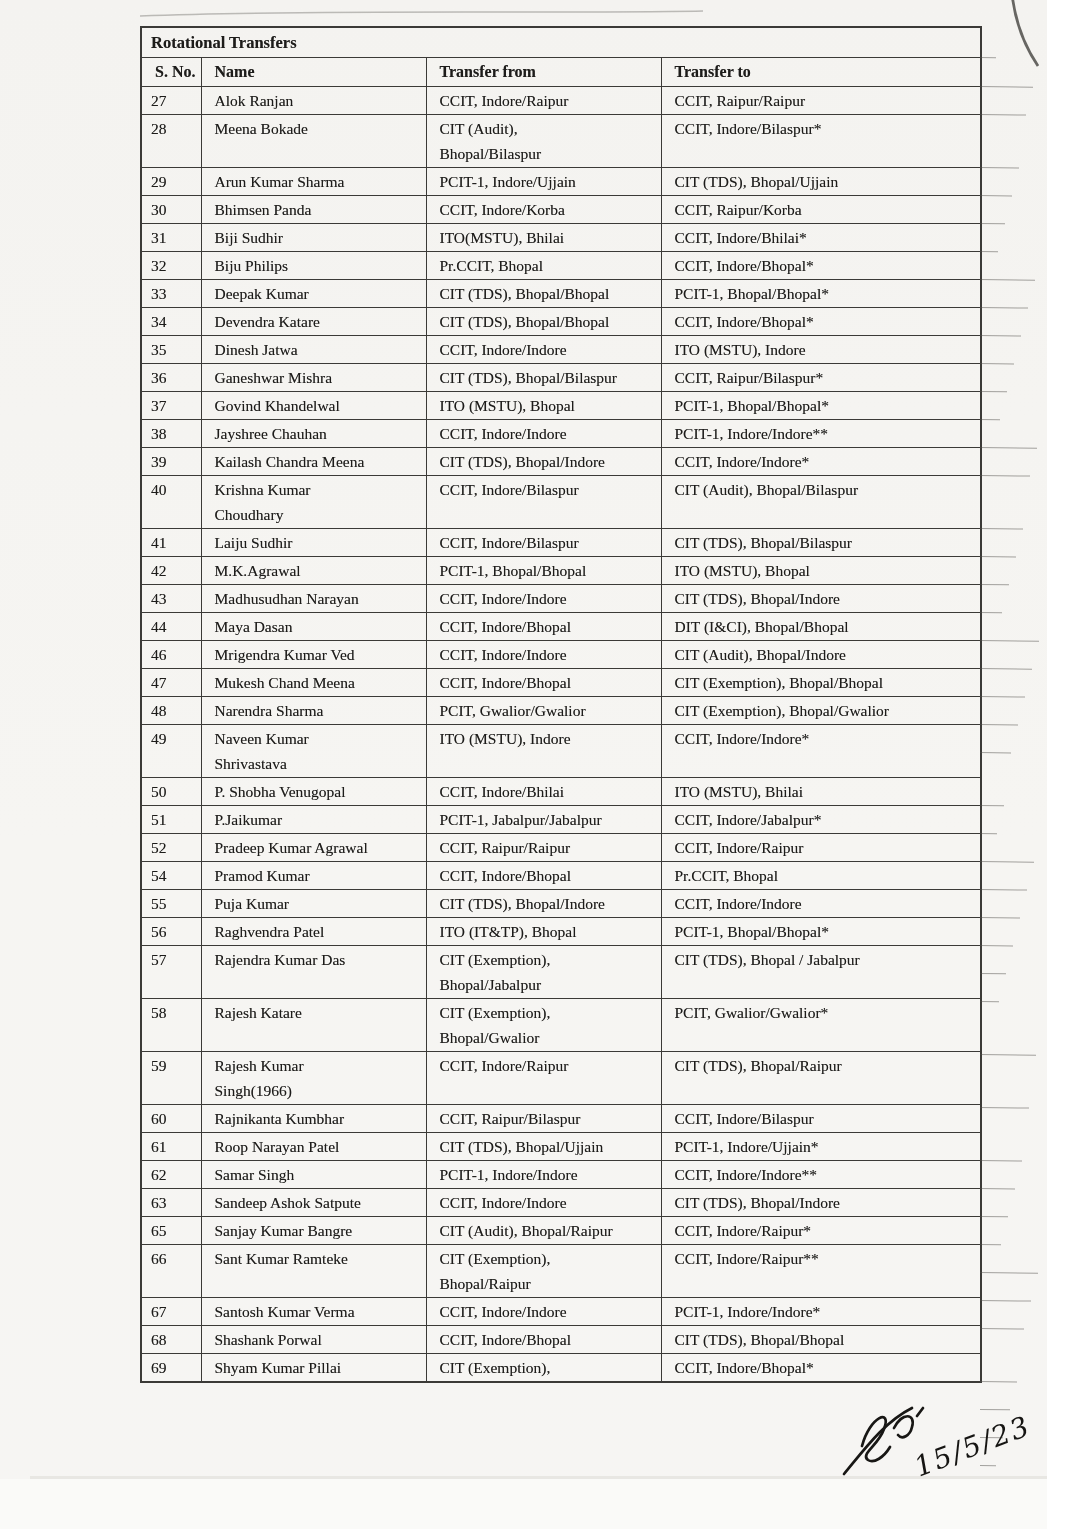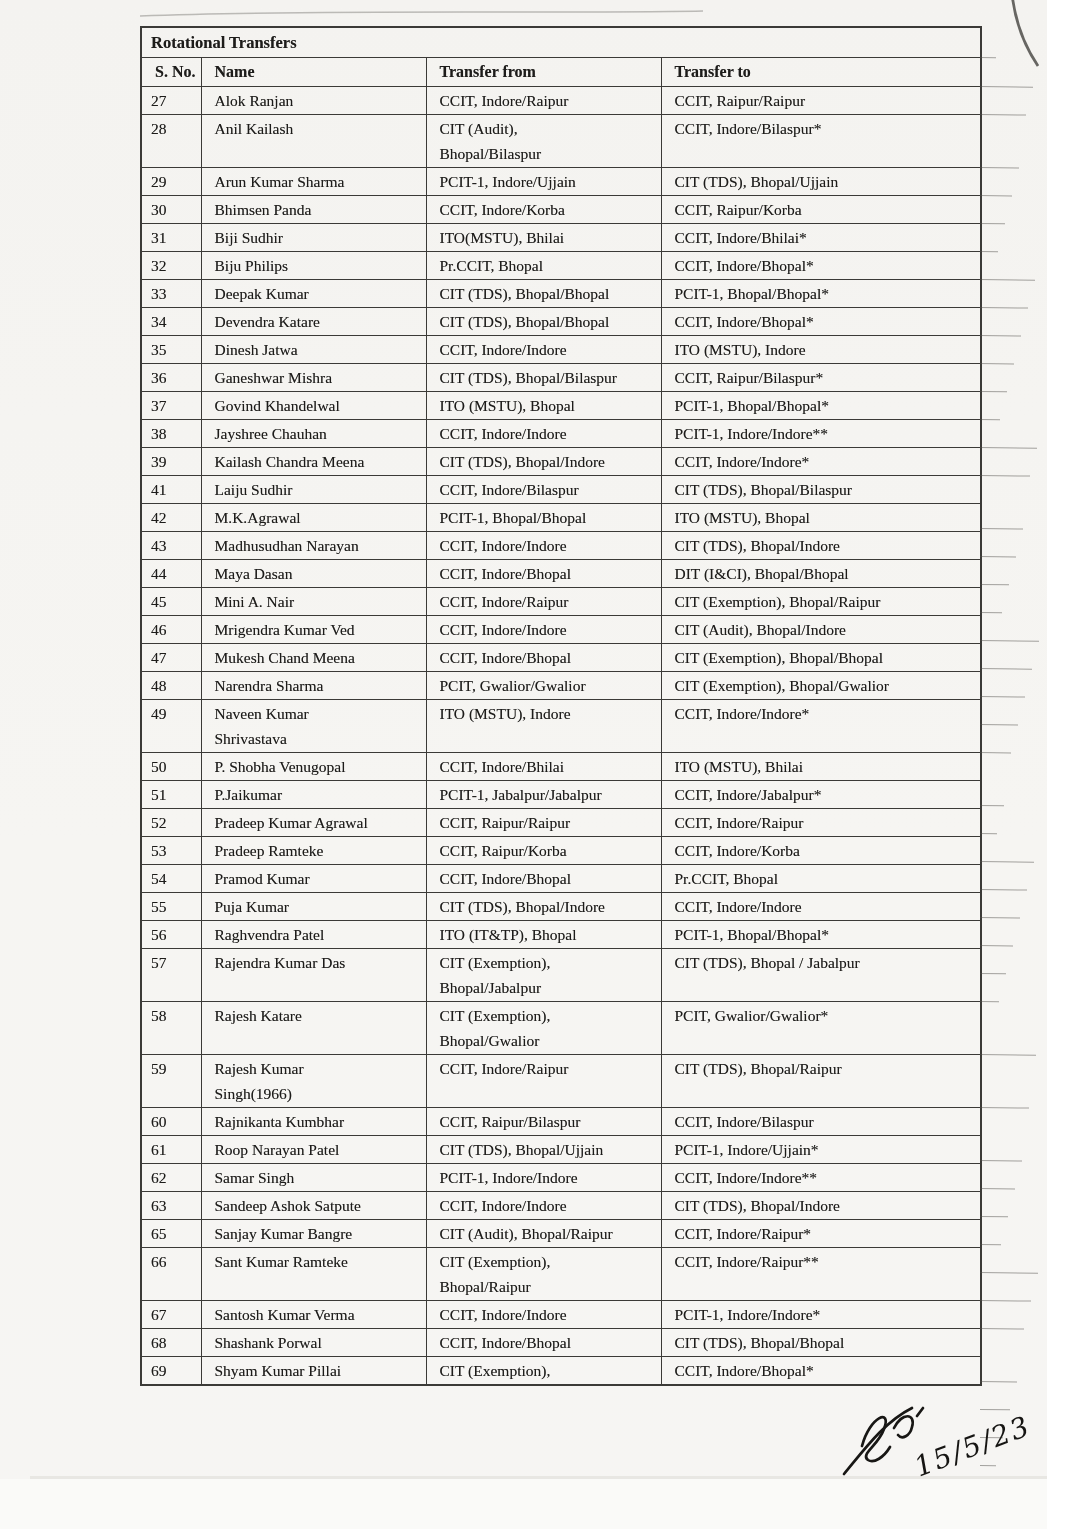--- a/index.html
+++ b/index.html
@@ -116,21 +116,21 @@
     <tbody>
 
     <tr>
           <td class="c-sno">27</td>
           <td class="c-name">Alok Ranjan</td>
           <td class="c-from">CCIT, Indore/Raipur</td>
           <td class="c-to">CCIT, Raipur/Raipur</td>
         </tr>
         <tr>
           <td class="c-sno">28</td>
-          <td class="c-name">Anil Kailash</td>
+          <td class="c-name">Meena Bokade</td>
           <td class="c-from">CIT (Audit),
 Bhopal/Bilaspur</td>
           <td class="c-to">CCIT, Indore/Bilaspur*</td>
         </tr>
         <tr>
           <td class="c-sno">29</td>
           <td class="c-name">Arun Kumar Sharma</td>
           <td class="c-from">PCIT-1, Indore/Ujjain</td>
           <td class="c-to">CIT (TDS), Bhopal/Ujjain</td>
         </tr>
@@ -188,20 +188,27 @@
           <td class="c-from">CCIT, Indore/Indore</td>
           <td class="c-to">PCIT-1, Indore/Indore**</td>
         </tr>
         <tr>
           <td class="c-sno">39</td>
           <td class="c-name">Kailash Chandra Meena</td>
           <td class="c-from">CIT (TDS), Bhopal/Indore</td>
           <td class="c-to">CCIT, Indore/Indore*</td>
         </tr>
         <tr>
+          <td class="c-sno">40</td>
+          <td class="c-name">Krishna Kumar
+Choudhary</td>
+          <td class="c-from">CCIT, Indore/Bilaspur</td>
+          <td class="c-to">CIT (Audit), Bhopal/Bilaspur</td>
+        </tr>
+        <tr>
           <td class="c-sno">41</td>
           <td class="c-name">Laiju Sudhir</td>
           <td class="c-from">CCIT, Indore/Bilaspur</td>
           <td class="c-to">CIT (TDS), Bhopal/Bilaspur</td>
         </tr>
         <tr>
           <td class="c-sno">42</td>
           <td class="c-name">M.K.Agrawal</td>
           <td class="c-from">PCIT-1, Bhopal/Bhopal</td>
           <td class="c-to">ITO (MSTU), Bhopal</td>
@@ -210,26 +217,20 @@
           <td class="c-sno">43</td>
           <td class="c-name">Madhusudhan Narayan</td>
           <td class="c-from">CCIT, Indore/Indore</td>
           <td class="c-to">CIT (TDS), Bhopal/Indore</td>
         </tr>
         <tr>
           <td class="c-sno">44</td>
           <td class="c-name">Maya Dasan</td>
           <td class="c-from">CCIT, Indore/Bhopal</td>
           <td class="c-to">DIT (I&amp;CI), Bhopal/Bhopal</td>
-        </tr>
-        <tr>
-          <td class="c-sno">45</td>
-          <td class="c-name">Mini A. Nair</td>
-          <td class="c-from">CCIT, Indore/Raipur</td>
-          <td class="c-to">CIT (Exemption), Bhopal/Raipur</td>
         </tr>
         <tr>
           <td class="c-sno">46</td>
           <td class="c-name">Mrigendra Kumar Ved</td>
           <td class="c-from">CCIT, Indore/Indore</td>
           <td class="c-to">CIT (Audit), Bhopal/Indore</td>
         </tr>
         <tr>
           <td class="c-sno">47</td>
           <td class="c-name">Mukesh Chand Meena</td>
@@ -259,26 +260,20 @@
           <td class="c-sno">51</td>
           <td class="c-name">P.Jaikumar</td>
           <td class="c-from">PCIT-1, Jabalpur/Jabalpur</td>
           <td class="c-to">CCIT, Indore/Jabalpur*</td>
         </tr>
         <tr>
           <td class="c-sno">52</td>
           <td class="c-name">Pradeep Kumar Agrawal</td>
           <td class="c-from">CCIT, Raipur/Raipur</td>
           <td class="c-to">CCIT, Indore/Raipur</td>
-        </tr>
-        <tr>
-          <td class="c-sno">53</td>
-          <td class="c-name">Pradeep Ramteke</td>
-          <td class="c-from">CCIT, Raipur/Korba</td>
-          <td class="c-to">CCIT, Indore/Korba</td>
         </tr>
         <tr>
           <td class="c-sno">54</td>
           <td class="c-name">Pramod Kumar</td>
           <td class="c-from">CCIT, Indore/Bhopal</td>
           <td class="c-to">Pr.CCIT, Bhopal</td>
         </tr>
         <tr>
           <td class="c-sno">55</td>
           <td class="c-name">Puja Kumar</td>

